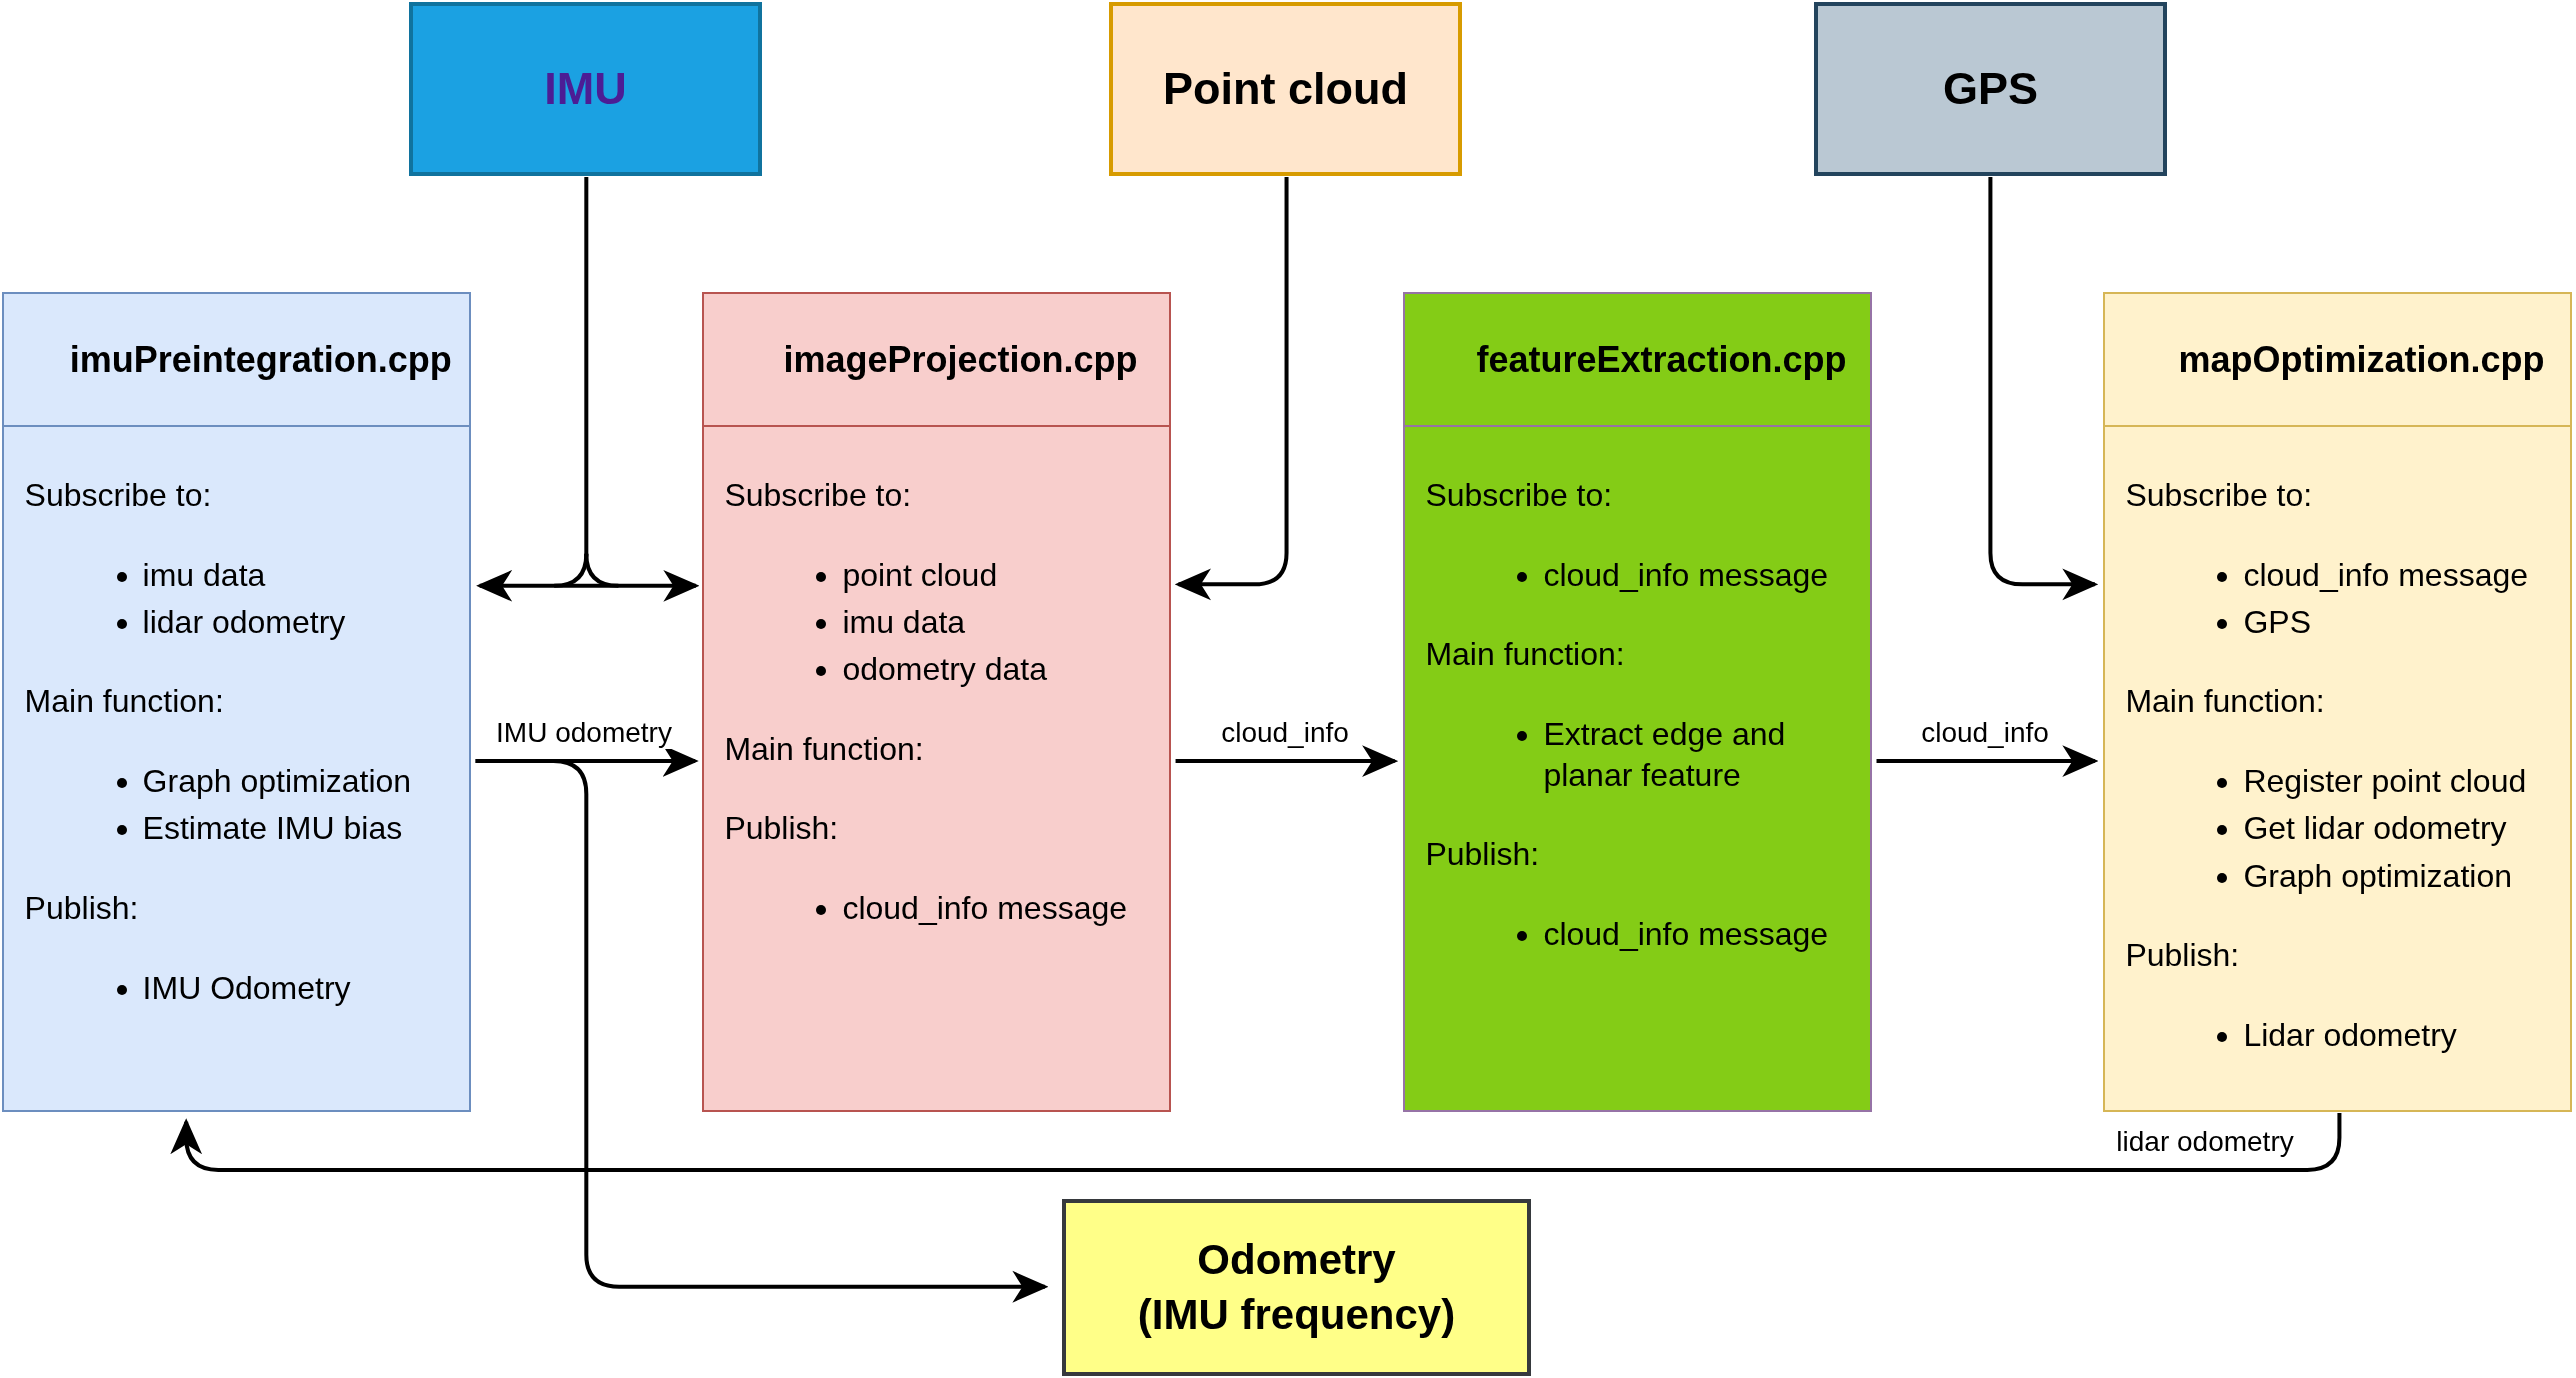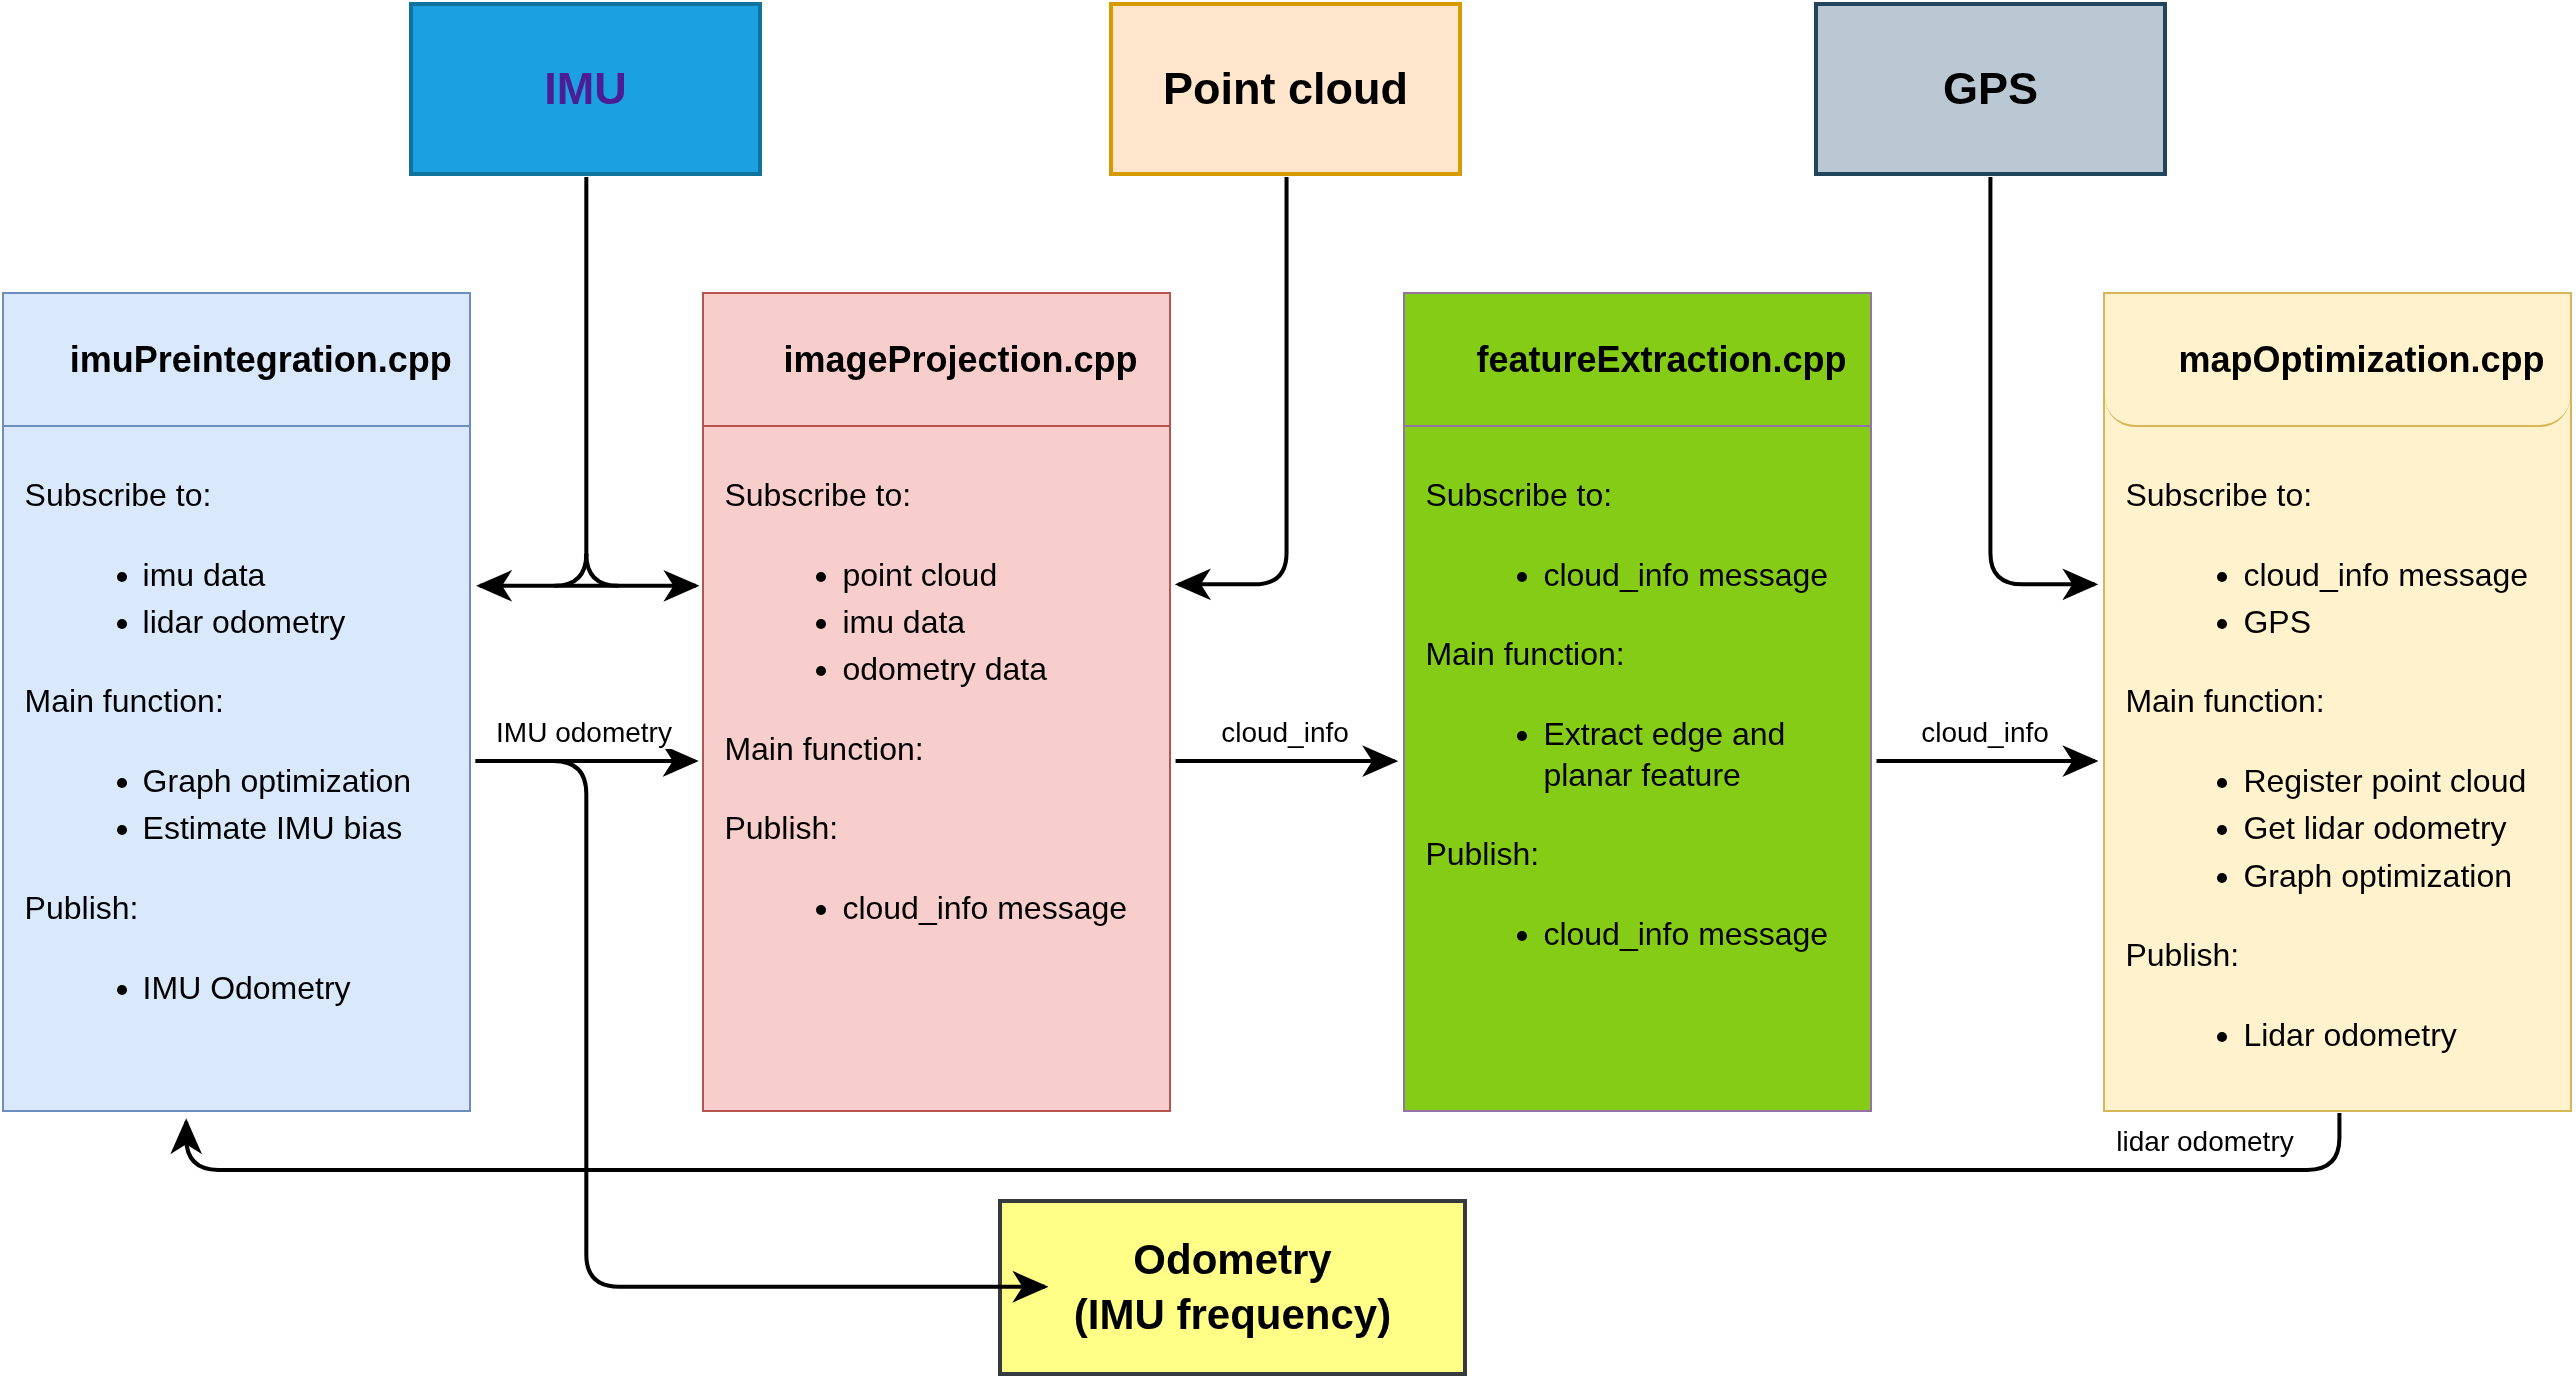--- a/index.html
+++ b/index.html
@@ -27,28 +27,28 @@
   .m1{left:702px;background:#F8CECC;border:2.2px solid #B85450;}
   .m2{left:1403px;background:#84cc16;border:2.2px solid #9673A6;}
   .m3{left:2103px;background:#FFF2CC;border:2.2px solid #D6B656;}
   .module-header{
     height:133px;display:flex;align-items:center;justify-content:center;
     font-size:36px;font-weight:bold;box-sizing:border-box;padding-left:48px;
   }
   .m0 .module-header{border-bottom:2.2px solid #6C8EBF;}
   .m1 .module-header{border-bottom:2.2px solid #B85450;}
   .m2 .module-header{border-bottom:2.2px solid #9673A6;}
-  .m3 .module-header{border-bottom:2.2px solid #D6B656;border-radius:30px;}
+  .m3 .module-header{border-bottom:2.2px solid #D6B656;}
   .module-body{padding:32px 13px 0 20.4px;font-size:32px;line-height:1.27;}
   .sec-h{margin:16px 0 39px 0;}
   .module-body ul{margin:0 0 39px 0;padding:0 0 0 118px;list-style:disc;}
   .module-body li{margin:0 0 6.6px 0;}
   
   .outbox{
-    position:absolute;z-index:2;left:998px;top:1199px;width:469px;height:177px;
+    position:absolute;z-index:2;left:1062px;top:1199px;width:469px;height:177px;
     background:#FFFF88;border:4.4px solid #36393D;box-sizing:border-box;
     display:flex;flex-direction:column;align-items:center;justify-content:center;
     font-size:42px;font-weight:bold;line-height:1.3;color:#000000;text-align:center;
   }
   
   .edge-label{
     position:absolute;z-index:4;transform:translateX(-50%);
     font-size:28px;color:#000000;white-space:nowrap;background:#ffffff;padding:0 4.4px;
   }
   .lbl-imu-odom{left:584px;top:717px;}

